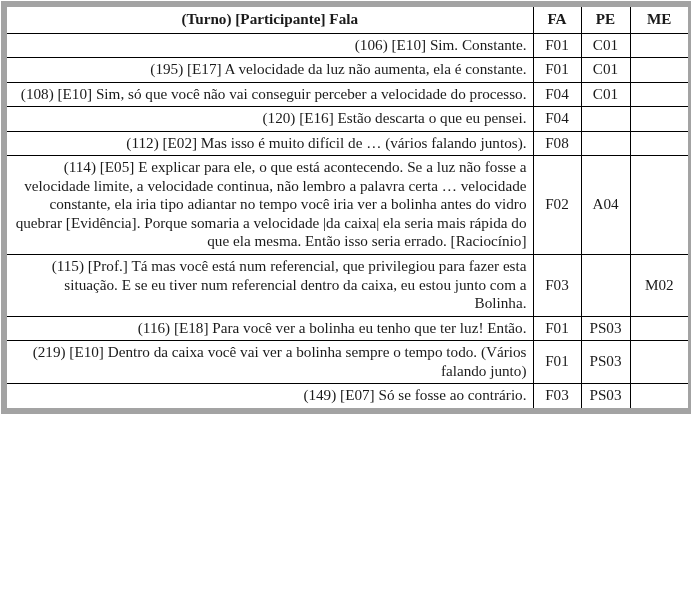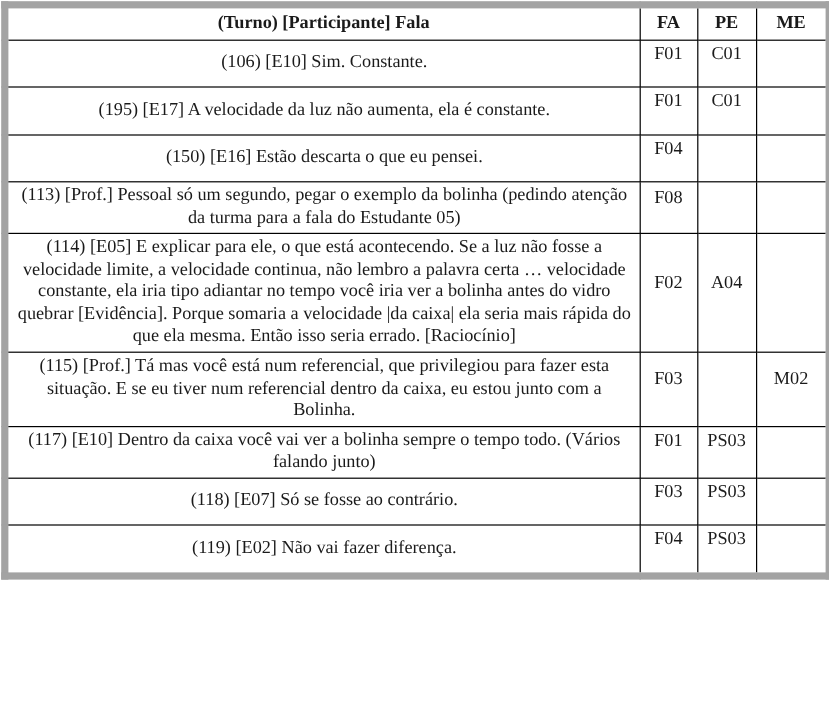--- a/index.html
+++ b/index.html
@@ -32,27 +32,27 @@
     vertical-align: middle;
     font-size: 15.2px;
     line-height: 1.22;
   }
   #transcript-table th {
     font-weight: bold;
     text-align: center;
     padding: 3px 4px 4px 4px;
   }
   #transcript-table td.utterance {
-    text-align: center;
+    text-align: right;
     padding: 2px 6px 3px 7px;
     hyphens: none;
   }
   #transcript-table td.code {
     text-align: center;
-    padding: 2px 2px 18px 2px;
+    padding: 2px 2px 3px 2px;
     white-space: nowrap;
   }
   .hdr-fala { text-align: center; }
 </style>
 </head>
 <body>
 
 <table id="transcript-table">
   <colgroup>
     <col class="col-fala">
@@ -75,55 +75,61 @@
         <td class="code">C01</td>
         <td class="code"></td>
       </tr>
       <tr>
         <td class="utterance">(195) [E17] A velocidade da luz não aumenta, ela é constante.</td>
         <td class="code">F01</td>
         <td class="code">C01</td>
         <td class="code"></td>
       </tr>
       <tr>
-        <td class="utterance">(150) [E16] Estão descarta o que eu pensei.</td>
+        <td class="utterance">(108) [E10] Sim, só que você não vai conseguir perceber a velocidade do processo.</td>
+        <td class="code">F04</td>
+        <td class="code">C01</td>
+        <td class="code"></td>
+      </tr>
+      <tr>
+        <td class="utterance">(120) [E16] Estão descarta o que eu pensei.</td>
         <td class="code">F04</td>
         <td class="code"></td>
         <td class="code"></td>
       </tr>
       <tr>
-        <td class="utterance">(113) [Prof.] Pessoal só um segundo, pegar o exemplo da bolinha (pedindo atenção da turma para a fala do Estudante 05)</td>
+        <td class="utterance">(112) [E02] Mas isso é muito difícil de … (vários falando juntos).</td>
         <td class="code">F08</td>
         <td class="code"></td>
         <td class="code"></td>
       </tr>
       <tr>
         <td class="utterance">(114) [E05] E explicar para ele, o que está acontecendo. Se a luz não fosse a velocidade limite, a velocidade continua, não lembro a palavra certa … velocidade constante, ela iria tipo adiantar no tempo você iria ver a bolinha antes do vidro quebrar [Evidência]. Porque somaria a velocidade |da caixa| ela seria mais rápida do que ela mesma. Então isso seria errado. [Raciocínio]</td>
         <td class="code">F02</td>
         <td class="code">A04</td>
         <td class="code"></td>
       </tr>
       <tr>
         <td class="utterance">(115) [Prof.] Tá mas você está num referencial, que privilegiou para fazer esta situação. E se eu tiver num referencial dentro da caixa, eu estou junto com a Bolinha.</td>
         <td class="code">F03</td>
         <td class="code"></td>
         <td class="code">M02</td>
       </tr>
       <tr>
-        <td class="utterance">(117) [E10] Dentro da caixa você vai ver a bolinha sempre o tempo todo. (Vários falando junto)</td>
+        <td class="utterance">(116) [E18] Para você ver a bolinha eu tenho que ter luz! Então.</td>
         <td class="code">F01</td>
         <td class="code">PS03</td>
         <td class="code"></td>
       </tr>
       <tr>
-        <td class="utterance">(118) [E07] Só se fosse ao contrário.</td>
-        <td class="code">F03</td>
+        <td class="utterance">(219) [E10] Dentro da caixa você vai ver a bolinha sempre o tempo todo. (Vários falando junto)</td>
+        <td class="code">F01</td>
         <td class="code">PS03</td>
         <td class="code"></td>
       </tr>
       <tr>
-        <td class="utterance">(119) [E02] Não vai fazer diferença.</td>
-        <td class="code">F04</td>
+        <td class="utterance">(149) [E07] Só se fosse ao contrário.</td>
+        <td class="code">F03</td>
         <td class="code">PS03</td>
         <td class="code"></td>
       </tr>
     </tbody>
 </table>
 
 </body></html>

